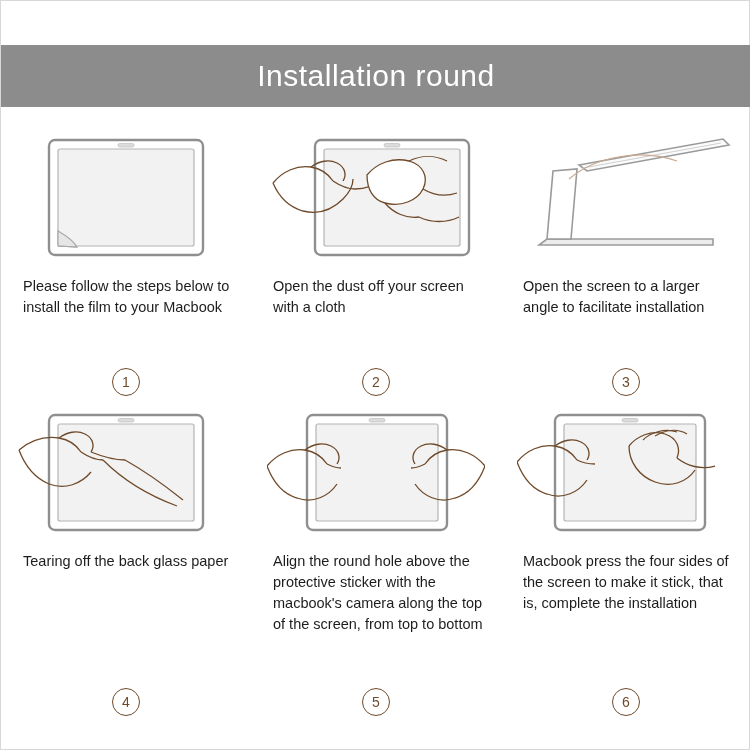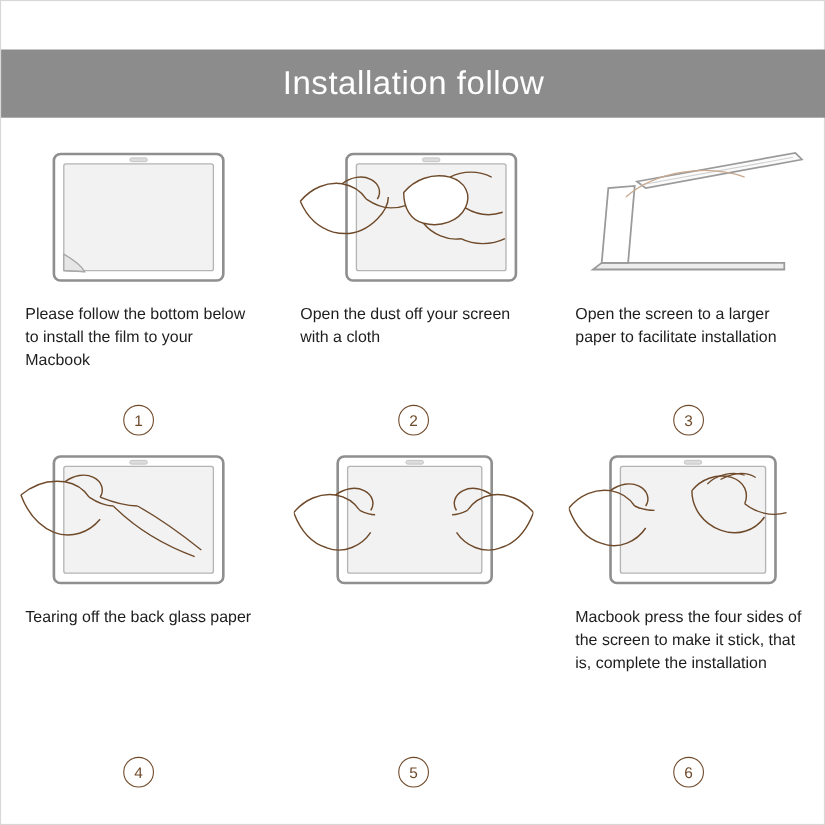--- a/index.html
+++ b/index.html
@@ -86,38 +86,38 @@
     line-height: 1;
   }
   svg { display: block; }
 </style>
 </head>
 <body>
 
 <div class="page">
 
   <div class="header">
-    <div class="header-title">Installation follow</div>
+    <div class="header-title">Installation round</div>
   </div>
 
   <div class="grid">
 
     <div class="row-1" style="display:flex;width:750px;">
 
       <div class="cell">
         <div class="art">
           <svg viewBox="0 0 218 125" width="218" height="125">
             <rect x="32" y="5" width="154" height="115" rx="6" fill="#ffffff" stroke="#8f8f8f" stroke-width="2.4"></rect>
             <rect x="41" y="14" width="136" height="97" rx="2" fill="#f2f2f2" stroke="#b4b4b4" stroke-width="1.2"></rect>
             <rect x="101" y="8.5" width="16" height="3.5" rx="1.75" fill="#dcdcdc" stroke="#bdbdbd" stroke-width="0.7"></rect>
             <path d="M41 111 L41 96 C48 100 56 105 60 112 Z" fill="#e6e6e6" stroke="#a8a8a8" stroke-width="1.2"></path>
             <path d="M41 111 L60 112" stroke="#a8a8a8" stroke-width="1.2" fill="none"></path>
           </svg>
         </div>
-        <div class="caption">Please follow the bottom below to install the film to your Macbook</div>
+        <div class="caption">Please follow the steps below to install the film to your Macbook</div>
         <div class="step-num">1</div>
       </div>
 
       <div class="cell">
         <div class="art">
           <svg viewBox="0 0 218 125" width="218" height="125">
             <rect x="48" y="5" width="154" height="115" rx="6" fill="#ffffff" stroke="#8f8f8f" stroke-width="2.4"></rect>
             <rect x="57" y="14" width="136" height="97" rx="2" fill="#f2f2f2" stroke="#b4b4b4" stroke-width="1.2"></rect>
             <rect x="117" y="8.5" width="16" height="3.5" rx="1.75" fill="#dcdcdc" stroke="#bdbdbd" stroke-width="0.7"></rect>
             <path d="M6 48 C16 36 30 30 44 32 C56 34 62 40 66 46" fill="none" stroke="#6f4a2a" stroke-width="1.3"></path>
@@ -138,21 +138,21 @@
       <div class="cell">
         <div class="art">
           <svg viewBox="0 0 218 125" width="218" height="125">
             <path d="M22 110 L196 110 L196 104 L30 104 Z" fill="#ededed" stroke="#9a9a9a" stroke-width="1.6"></path>
             <path d="M30 104 L36 36 L60 34 L54 104 Z" fill="#ffffff" stroke="#9a9a9a" stroke-width="1.6"></path>
             <path d="M62 30 L206 4 L212 10 L70 36 Z" fill="#fbfbfb" stroke="#9a9a9a" stroke-width="1.6"></path>
             <path d="M66 33 L204 8" stroke="#d0d0d0" stroke-width="1" fill="none"></path>
             <path d="M52 44 C80 20 126 14 160 26" fill="none" stroke="#c9a98f" stroke-width="1.2" stroke-dasharray="0"></path>
           </svg>
         </div>
-        <div class="caption">Open the screen to a larger paper to facilitate installation</div>
+        <div class="caption">Open the screen to a larger angle to facilitate installation</div>
         <div class="step-num">3</div>
       </div>
     </div>
 
     <div class="row-2" style="display:flex;width:646px;">
 
       <div class="cell">
         <div class="art">
           <svg viewBox="0 0 218 125" width="218" height="125">
             <rect x="32" y="5" width="154" height="115" rx="6" fill="#ffffff" stroke="#8f8f8f" stroke-width="2.4"></rect>
@@ -180,20 +180,21 @@
             <path d="M0 56 C10 44 24 38 38 40 C50 42 56 48 60 54" fill="none" stroke="#6f4a2a" stroke-width="1.3"></path>
             <path d="M38 40 C46 34 56 32 64 36 C72 40 74 48 70 54" fill="none" stroke="#6f4a2a" stroke-width="1.3"></path>
             <path d="M0 56 C6 72 16 84 30 88 C46 94 62 86 70 74" fill="none" stroke="#6f4a2a" stroke-width="1.3"></path>
             <path d="M60 54 C64 56 68 58 74 58" fill="none" stroke="#6f4a2a" stroke-width="1.3"></path>
             <path d="M218 56 C208 44 194 38 180 40 C168 42 162 48 158 54" fill="none" stroke="#6f4a2a" stroke-width="1.3"></path>
             <path d="M180 40 C172 34 162 32 154 36 C146 40 144 48 148 54" fill="none" stroke="#6f4a2a" stroke-width="1.3"></path>
             <path d="M218 56 C212 72 202 84 188 88 C172 94 156 86 148 74" fill="none" stroke="#6f4a2a" stroke-width="1.3"></path>
             <path d="M158 54 C154 56 150 58 144 58" fill="none" stroke="#6f4a2a" stroke-width="1.3"></path>
           </svg>
         </div>
+        <div class="caption">Align the round hole above the protective sticker with the macbook's camera along the top of the screen, from top to bottom</div>
         <div class="step-num">5</div>
       </div>
 
       <div class="cell">
         <div class="art">
           <svg viewBox="0 0 218 125" width="218" height="125">
             <rect x="38" y="5" width="150" height="115" rx="6" fill="#ffffff" stroke="#8f8f8f" stroke-width="2.4"></rect>
             <rect x="47" y="14" width="132" height="97" rx="2" fill="#f2f2f2" stroke="#b4b4b4" stroke-width="1.2"></rect>
             <rect x="105" y="8.5" width="16" height="3.5" rx="1.75" fill="#dcdcdc" stroke="#bdbdbd" stroke-width="0.7"></rect>
             <path d="M0 52 C10 40 24 34 38 36 C50 38 56 44 60 50" fill="none" stroke="#6f4a2a" stroke-width="1.3"></path>

